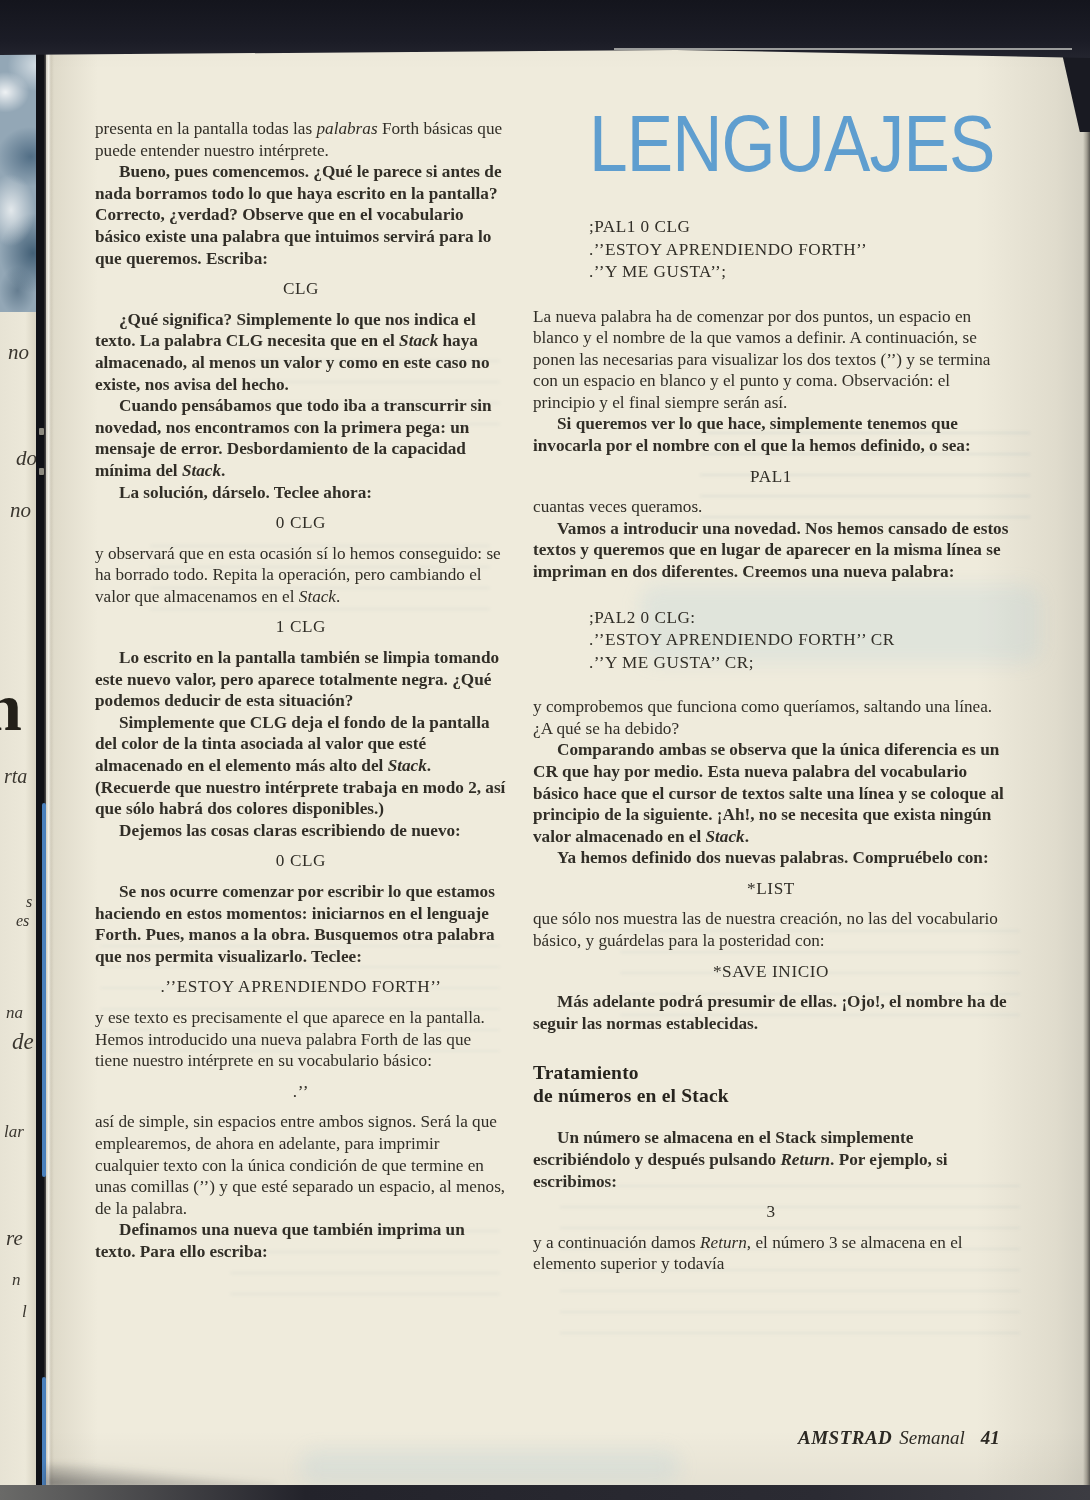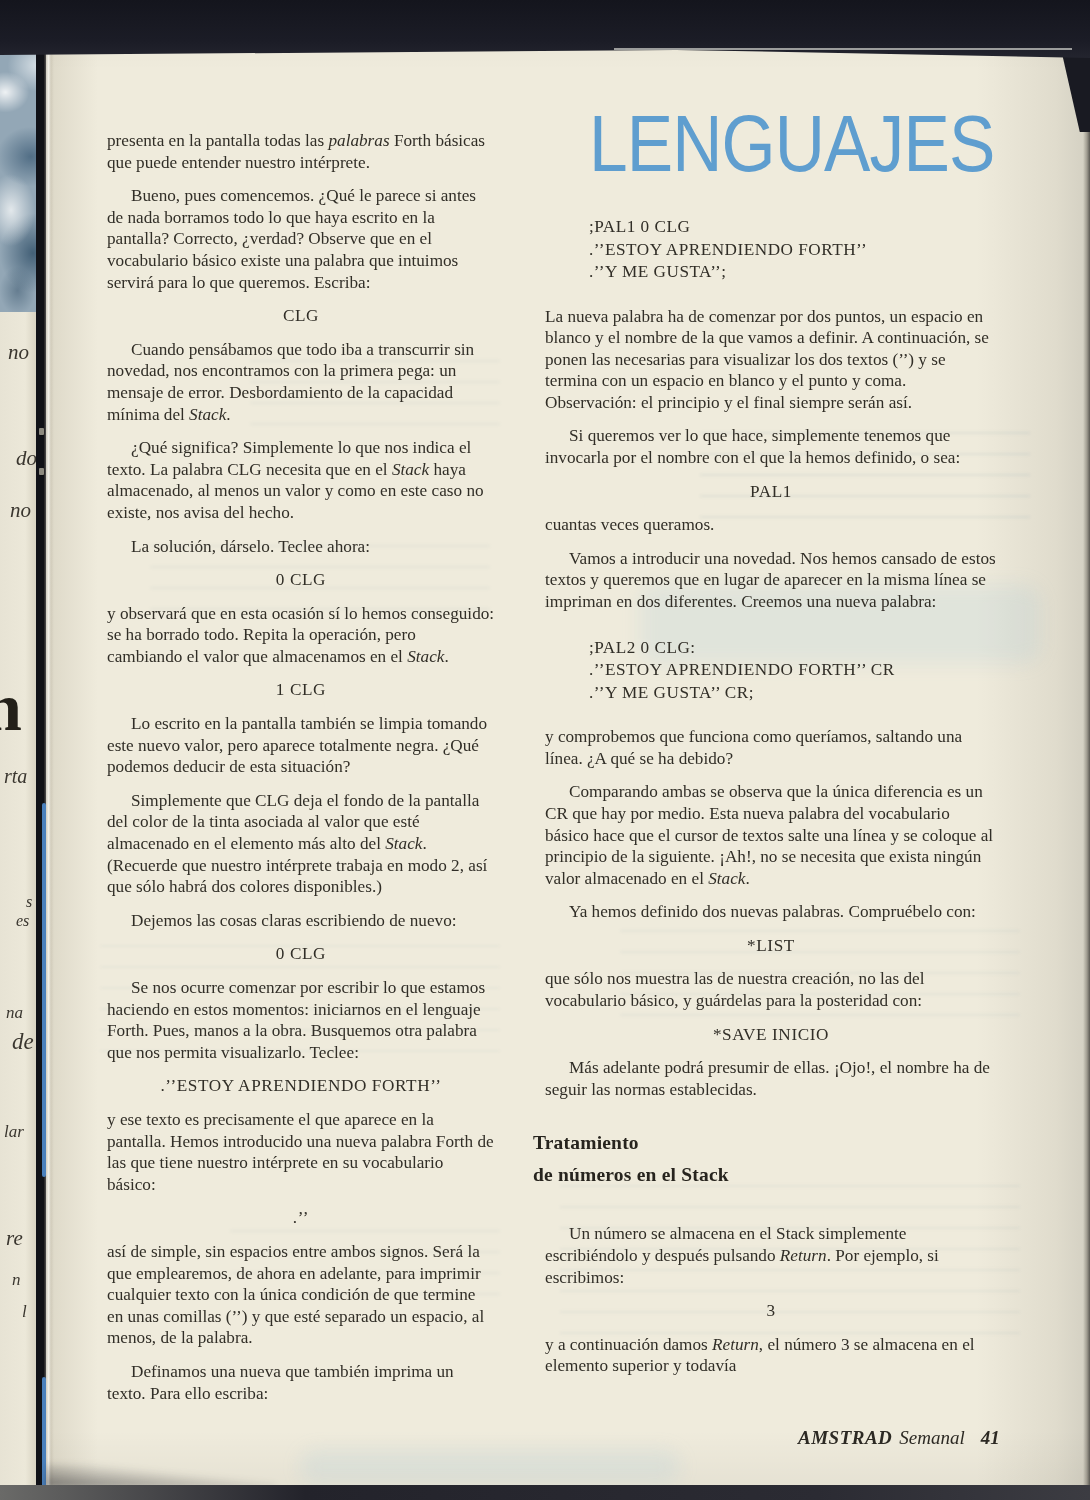--- a/index.html
+++ b/index.html
@@ -62,26 +62,26 @@
   }
   .corner-shadow{
     position:absolute;left:46px;bottom:12px;width:230px;height:24px;z-index:27;
     background:linear-gradient(to top right, rgba(35,35,40,0.55), rgba(0,0,0,0) 62%);
     filter:blur(3px);
   }
   
   .col{position:absolute;top:0;color:#312e27;font-size:17.2px;line-height:21.6px;z-index:5;}
   .col-left{left:95px;top:118px;width:412px;}
   .col-right{left:533px;top:104px;width:476px;}
-  .bp{margin:12px;text-align:left;}
-  .bp.ind{text-indent:24px;}
+  .bp{margin:0;text-align:left;}
+  .bp.ind{text-indent:24px;font-weight:bold;}
   .codeline{text-align:center;margin:9px 0;letter-spacing:0.6px;white-space:pre;}
   .codeblock{padding-left:56px;margin:24px 0 22px;letter-spacing:0.5px;line-height:22.5px;white-space:pre;}
   .subhead{
-    font-size:19.5px;line-height:32px;margin:27px 0 32px;color:#27241e;
+    font-size:19.5px;line-height:23px;margin:27px 0 20px;color:#27241e;
     font-weight:bold;letter-spacing:0.2px;
   }
   .headline{
     position:relative;left:56px;width:330px;height:84px;margin:0 0 28px 0;
     font-family:"Liberation Sans","DejaVu Sans",sans-serif;font-weight:200;
     font-size:79px;line-height:80px;color:#5f9ecf;text-align:center;
     transform:scaleX(0.88);transform-origin:left top;letter-spacing:-1px;white-space:nowrap;
   }
   
   .footer{
@@ -138,22 +138,22 @@
 <div class="spine-crease"></div>
 <div class="blue-line" style="top:803px;height:374px;"></div>
 <div class="blue-line" style="top:1377px;height:123px;"></div>
 <div class="staple" style="top:428px;"></div>
 <div class="staple" style="top:468px;"></div>
 
 <div class="col col-left">
     <p class="bp">presenta en la pantalla todas las <i>palabras</i> Forth básicas que puede entender nuestro intérprete.</p>
     <p class="bp ind">Bueno, pues comencemos. ¿Qué le parece si antes de nada borramos todo lo que haya escrito en la pantalla? Correcto, ¿verdad? Observe que en el vocabulario básico existe una palabra que intuimos servirá para lo que queremos. Escriba:</p>
     <div class="codeline">CLG</div>
+    <p class="bp ind">¿Qué significa? Simplemente lo que nos indica el texto. La palabra CLG necesita que en el <i>Stack</i> haya almacenado, al menos un valor y como en este caso no existe, nos avisa del hecho.</p>
     <p class="bp ind">Cuando pensábamos que todo iba a transcurrir sin novedad, nos encontramos con la primera pega: un mensaje de error. Desbordamiento de la capacidad mínima del <i>Stack</i>.</p>
-    <p class="bp ind">¿Qué significa? Simplemente lo que nos indica el texto. La palabra CLG necesita que en el <i>Stack</i> haya almacenado, al menos un valor y como en este caso no existe, nos avisa del hecho.</p>
     <p class="bp ind">La solución, dárselo. Teclee ahora:</p>
     <div class="codeline">0 CLG</div>
     <p class="bp">y observará que en esta ocasión sí lo hemos conseguido: se ha borrado todo. Repita la operación, pero cambiando el valor que almacenamos en el <i>Stack</i>.</p>
     <div class="codeline">1 CLG</div>
     <p class="bp ind">Lo escrito en la pantalla también se limpia tomando este nuevo valor, pero aparece totalmente negra. ¿Qué podemos deducir de esta situación?</p>
     <p class="bp ind">Simplemente que CLG deja el fondo de la pantalla del color de la tinta asociada al valor que esté almacenado en el elemento más alto del <i>Stack</i>. (Recuerde que nuestro intérprete trabaja en modo 2, así que sólo habrá dos colores disponibles.)</p>
     <p class="bp ind">Dejemos las cosas claras escribiendo de nuevo:</p>
     <div class="codeline">0 CLG</div>
     <p class="bp ind">Se nos ocurre comenzar por escribir lo que estamos haciendo en estos momentos: iniciarnos en el lenguaje Forth. Pues, manos a la obra. Busquemos otra palabra que nos permita visualizarlo. Teclee:</p>
     <div class="codeline">.’’ESTOY APRENDIENDO FORTH’’</div>

